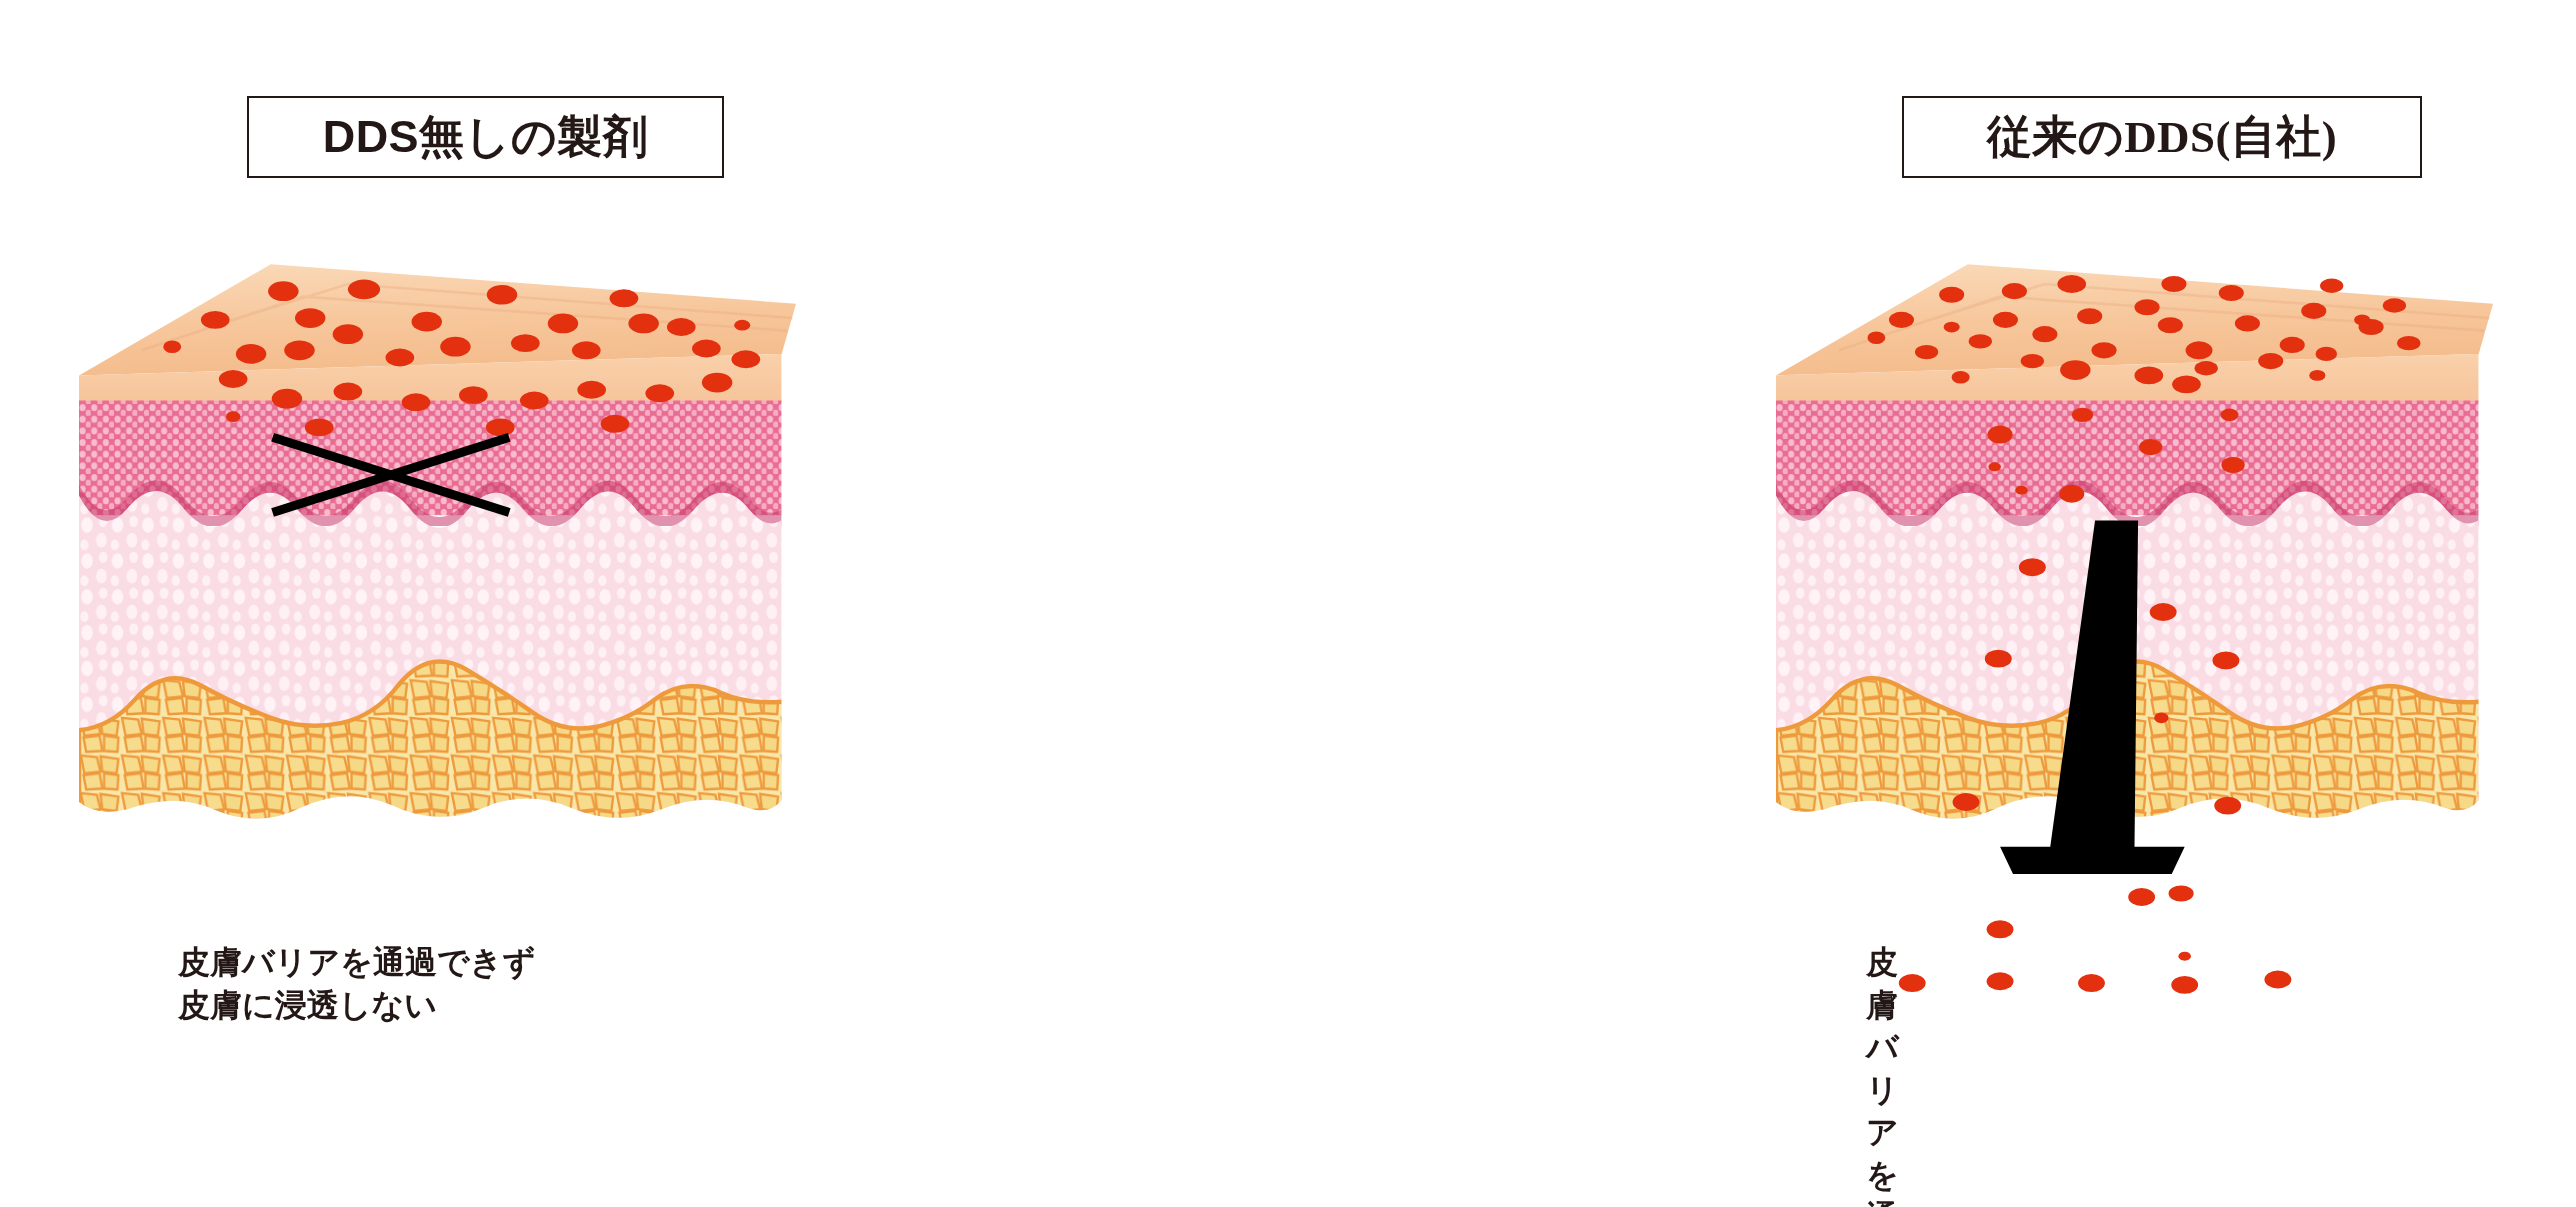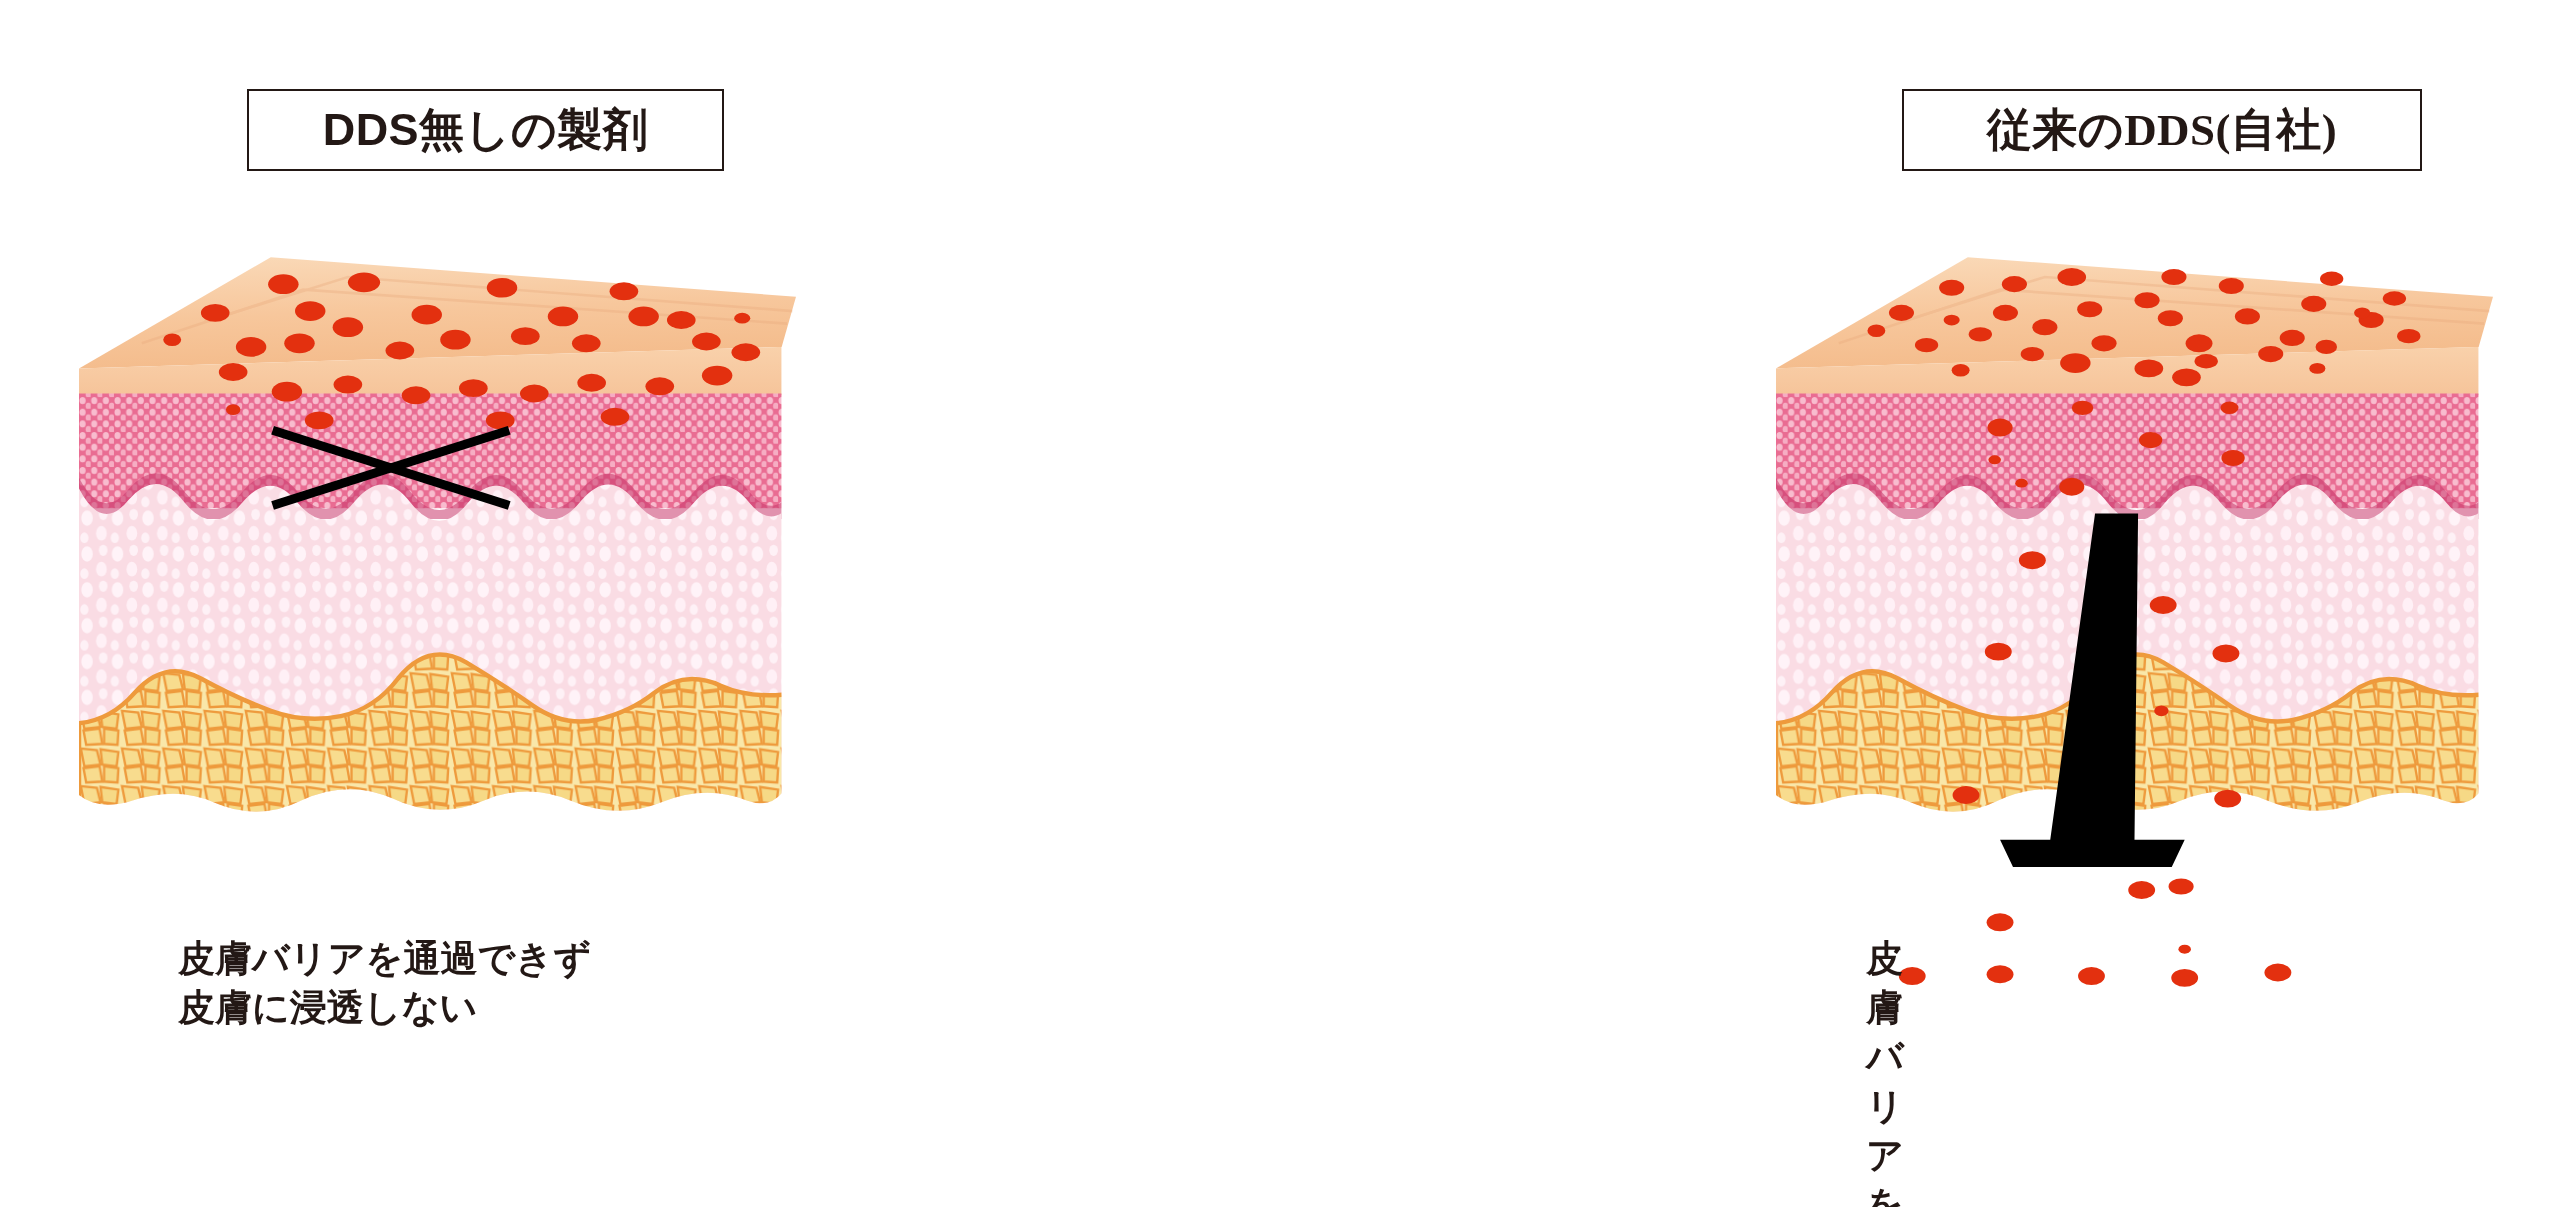--- a/index.html
+++ b/index.html
@@ -6,21 +6,21 @@
   body{
     width:2576px;height:1208px;
     background:#ffffff;
     font-family:"Liberation Sans","DejaVu Sans",sans-serif;
     position:relative;
     overflow:hidden;
   }
   .stage{position:absolute;left:0;top:0;width:2576px;height:1208px;}
 
   
-  .panel{position:absolute;top:10px;height:1100px;}
+  .panel{position:absolute;top:17px;height:1100px;}
   #panel-0{left:0;width:861px;}
   #panel-1{left:856px;width:861px;}
   #panel-2{left:1704px;width:872px;}
 
   
   .title-box{
     position:absolute;
     border:2.7px solid #231815;
     background:#ffffff;
     color:#231815;
@@ -32,21 +32,21 @@
     box-sizing:border-box;
     z-index:40;
   }
   #title-0{left:247px;top:79px;width:477px;height:82px;}
   #title-1{left:1046px;top:79px;width:520px;height:82px;font-family:Liberation Serif, serif;}
 
   
   .caption{
     position:absolute;
     color:#231815;
-    font-size:37px;
+    font-size:32px;
     font-weight:bold;
     line-height:1.33;
     white-space:pre-line;
     letter-spacing:0px;
     z-index:30;
   }
   #caption-0{left:178px;top:924px;}
   #caption-1{left:1010px;top:924px;}
 
   

